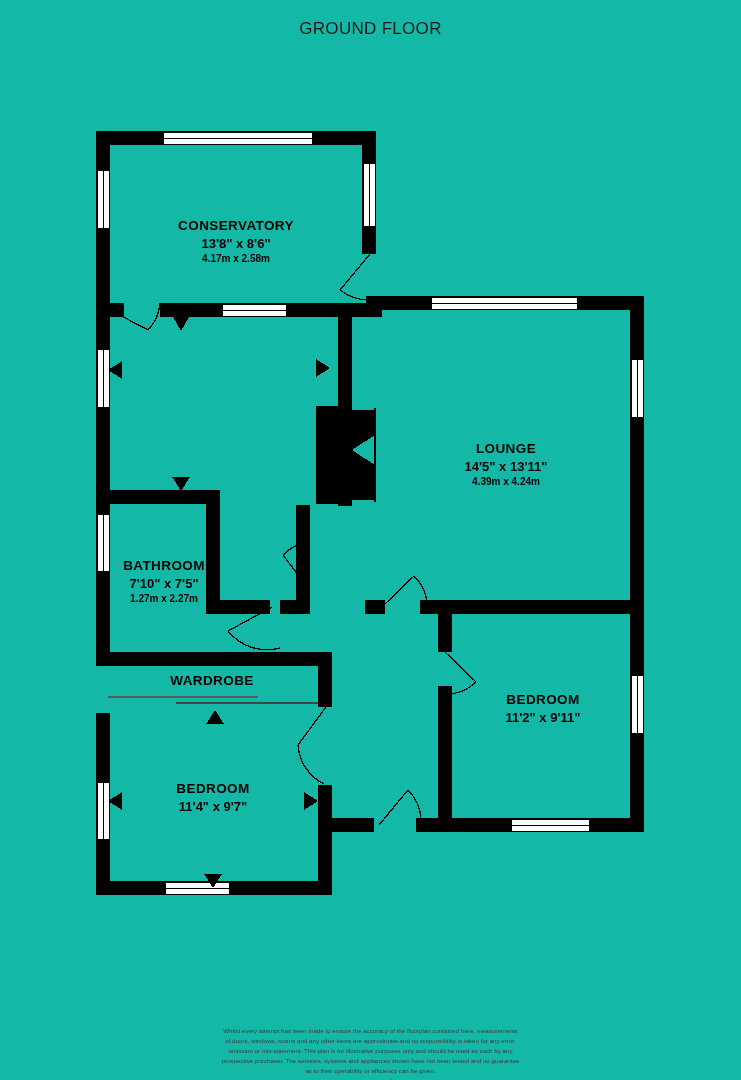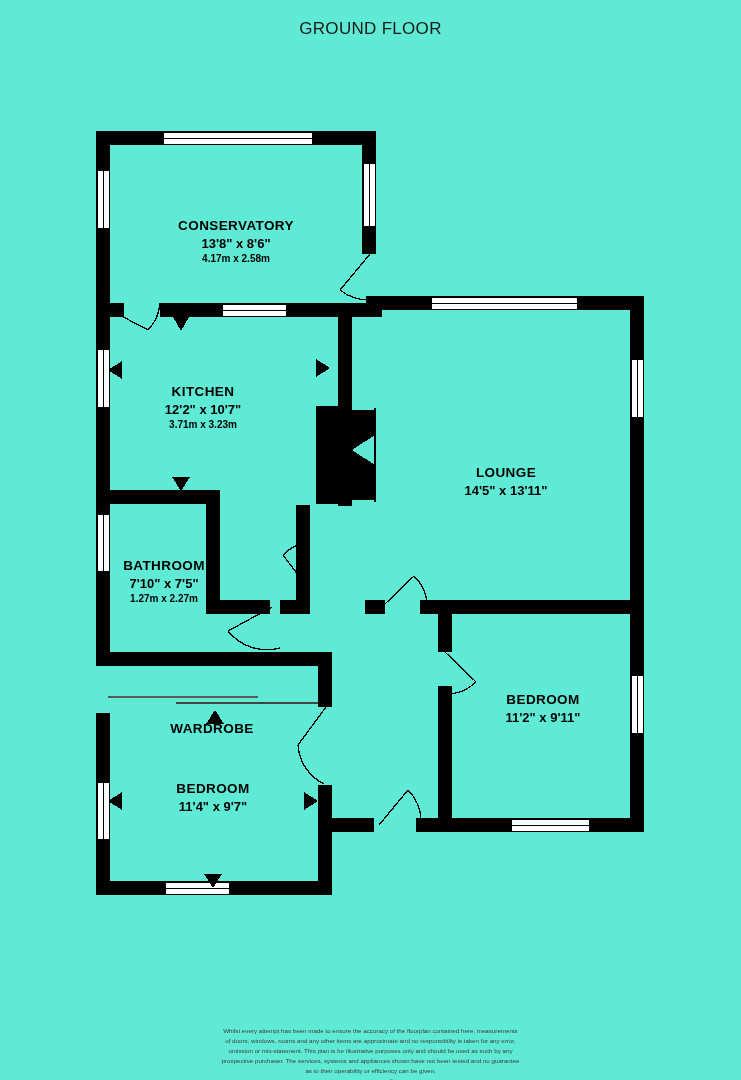--- a/index.html
+++ b/index.html
@@ -13,21 +13,21 @@
     height: 1080px;
     position: relative;
     font-family: "Liberation Sans", sans-serif;
     overflow: hidden;
   }
   #page {
     position: absolute;
     left: 0; top: 0;
     width: 741px;
     height: 1080px;
-    background: #5eead4;
+    background: #14b8a6;
   }
   #plan-title {
     position: absolute;
     left: 0;
     top: 19px;
     width: 741px;
     text-align: center;
     font-size: 17px;
     font-weight: 400;
     color: #1a1a1a;
@@ -235,48 +235,44 @@
     </g>
 
   </svg>
 
   <div class="room-label" style="left:136px; top:217px; width:200px;">
     <span class="rm-name">CONSERVATORY</span>
     <span class="rm-imp">13'8"  x 8'6"</span>
     <span class="rm-met">4.17m  x 2.58m</span>
   </div>
 
-  <div class="room-label" style="left:103px; top:383px; width:200px;">
-    <span class="rm-name">KITCHEN</span>
-    <span class="rm-imp">12'2"  x 10'7"</span>
-    <span class="rm-met">3.71m  x 3.23m</span>
-  </div>
-
-  <div class="room-label" style="left:406px; top:464px; width:200px;">
+
+  <div class="room-label" style="left:406px; top:440px; width:200px;">
     <span class="rm-name">LOUNGE</span>
     <span class="rm-imp">14'5"  x 13'11"</span>
+    <span class="rm-met">4.39m  x 4.24m</span>
   </div>
 
   <div class="room-label" style="left:64px; top:557px; width:200px;">
     <span class="rm-name">BATHROOM</span>
     <span class="rm-imp">7'10"  x 7'5"</span>
     <span class="rm-met">1.27m  x 2.27m</span>
   </div>
 
   <div class="room-label" style="left:443px; top:691px; width:200px;">
     <span class="rm-name">BEDROOM</span>
     <span class="rm-imp">11'2"  x 9'11"</span>
   </div>
 
   <div class="room-label" style="left:113px; top:780px; width:200px;">
     <span class="rm-name">BEDROOM</span>
     <span class="rm-imp">11'4"  x 9'7"</span>
   </div>
 
-  <div class="room-label" style="left:112px; top:672px; width:200px;margin-top:48px;">
+  <div class="room-label" style="left:112px; top:672px; width:200px;">
     <span class="rm-name">WARDROBE</span>
   </div>
 
   <div id="disclaimer">
     <span class="dline">Whilst every attempt has been made to ensure the accuracy of the floorplan contained here, measurements</span>
     <span class="dline">of doors, windows, rooms and any other items are approximate and no responsibility is taken for any error,</span>
     <span class="dline">omission or mis-statement. This plan is for illustrative purposes only and should be used as such by any</span>
     <span class="dline">prospective purchaser. The services, systems and appliances shown have not been tested and no guarantee</span>
     <span class="dline">as to their operability or efficiency can be given.</span>
     <span class="dline" id="credit">Made with Metropix ©2023</span>

